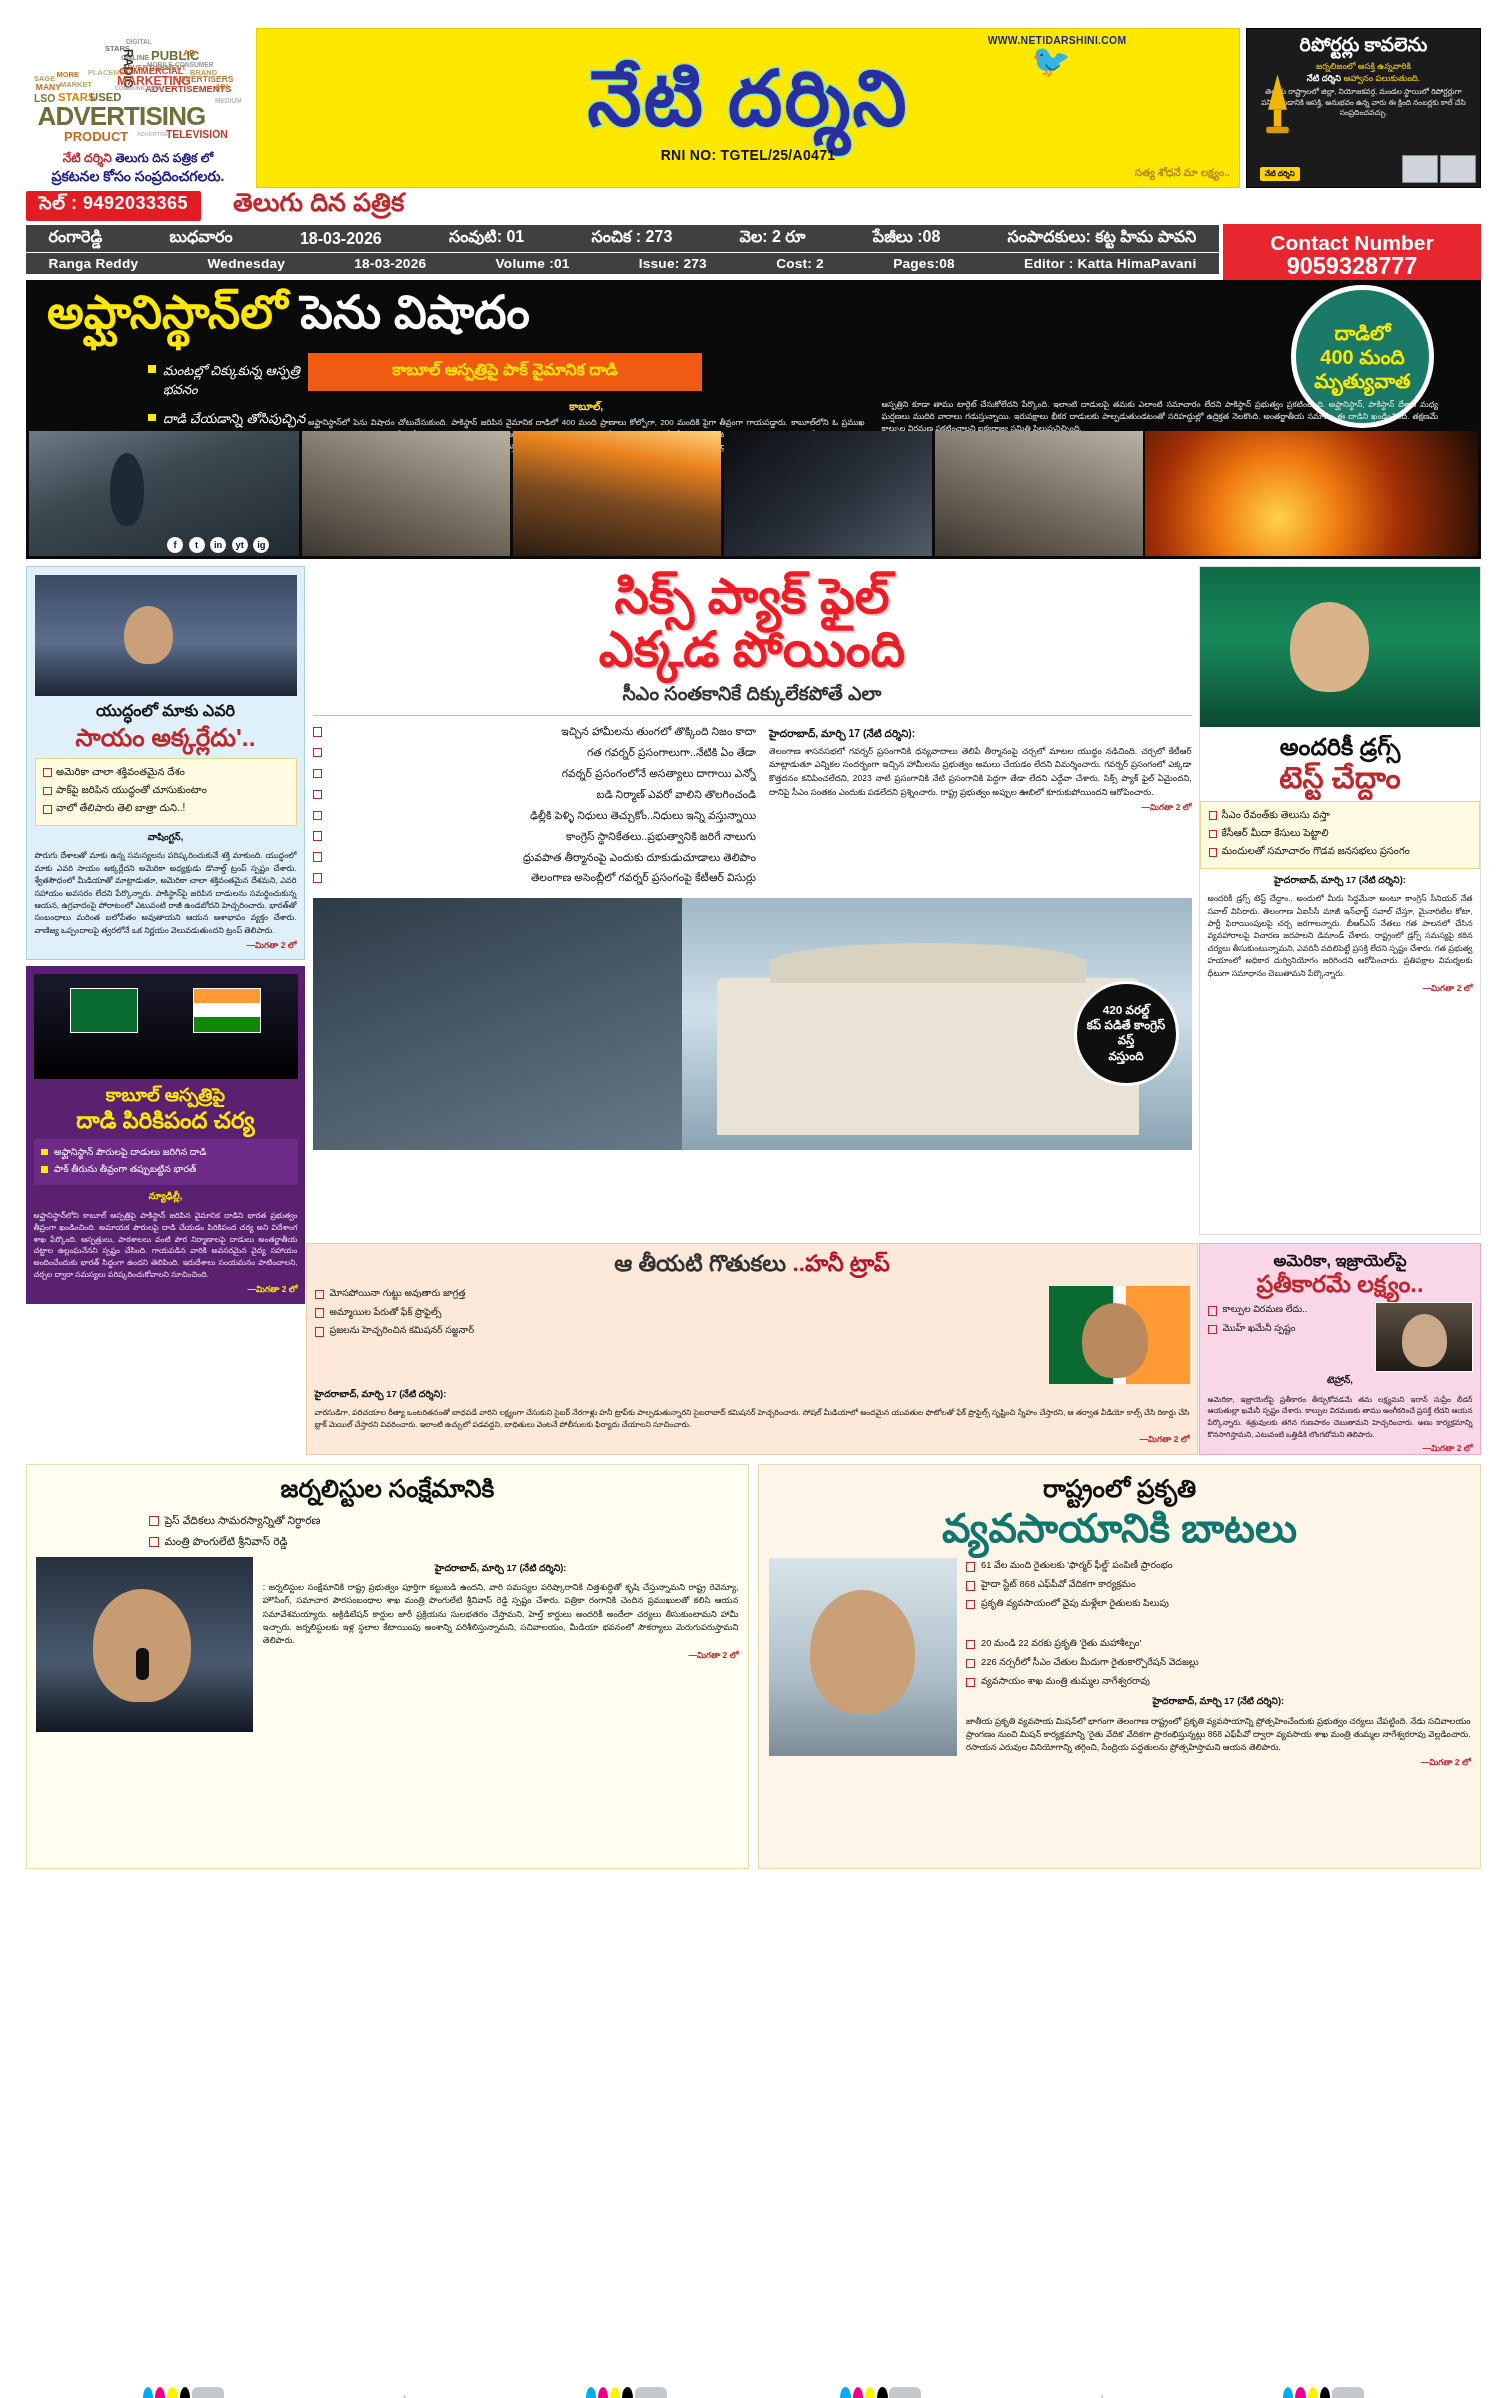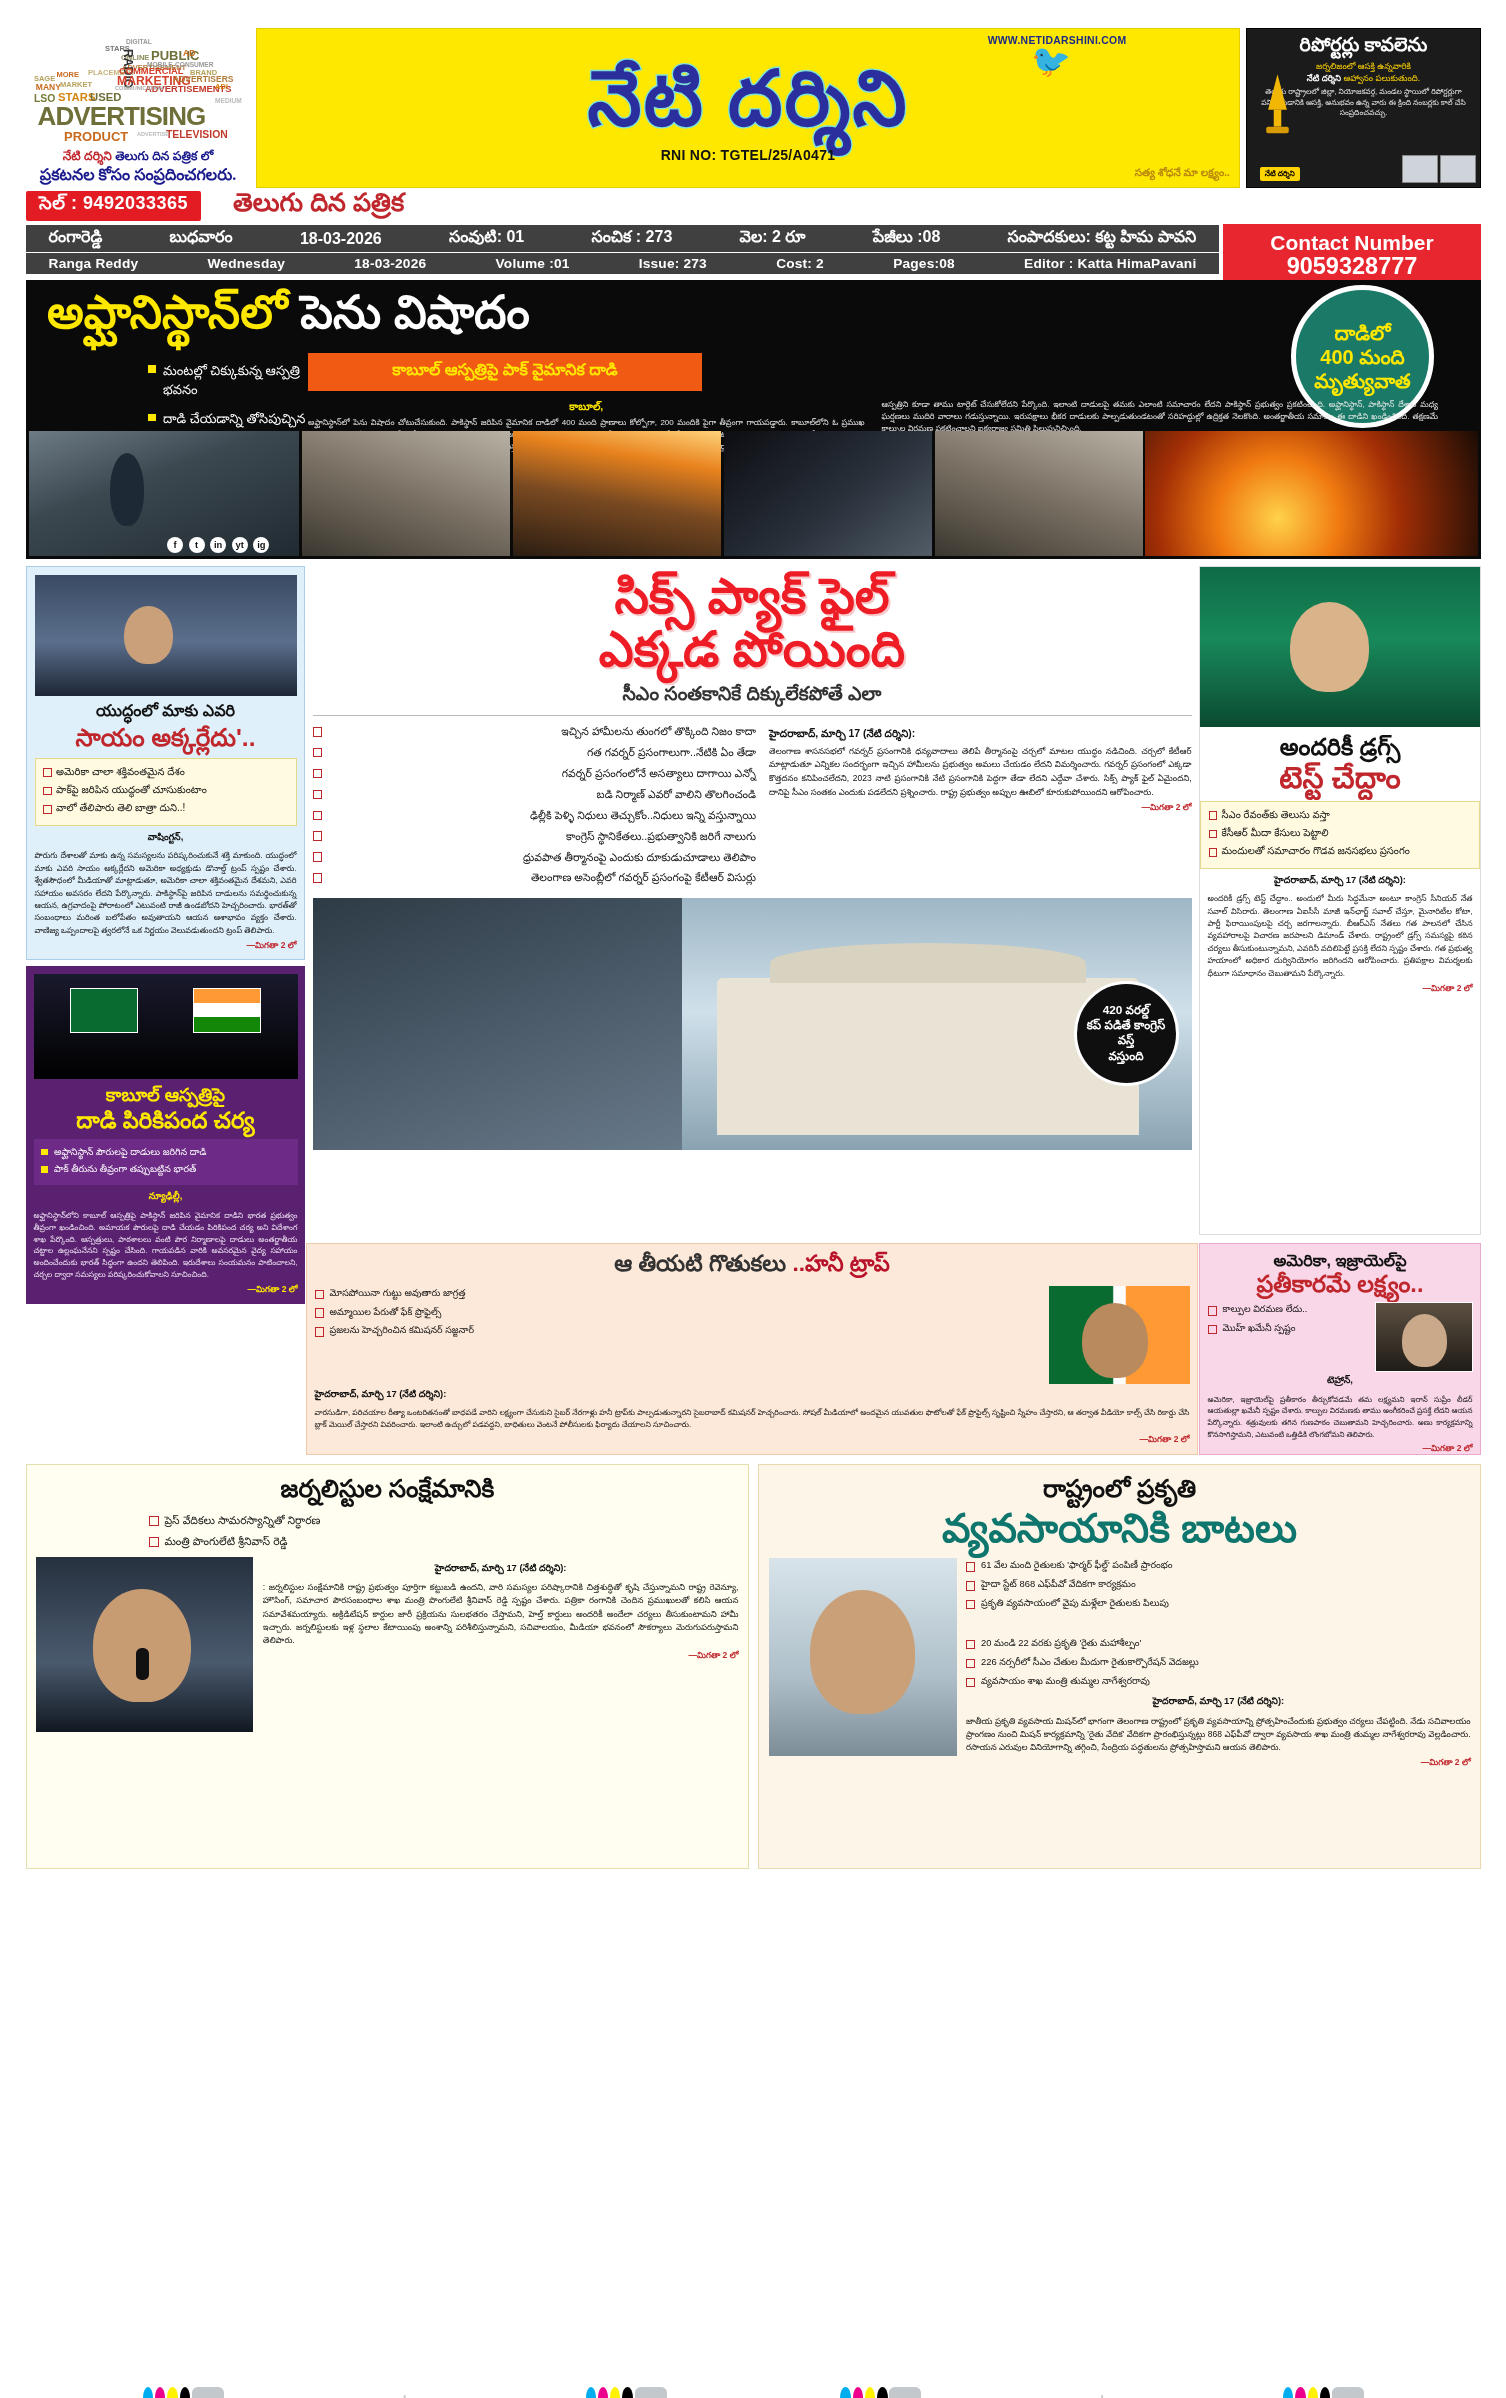--- a/index.html
+++ b/index.html
@@ -16,21 +16,21 @@
   .masthead { display: flex; height: 160px; margin-top: 28px; gap: 5.6px; }
   .ad-cloud {
     width: 224px; position: relative; background: #fff;
     display: flex; flex-direction: column; align-items: center; justify-content: flex-end;
     overflow: hidden;
   }
   .cloud-art { position: relative; width: 212px; height: 121px; }
   .cw { position: absolute; font-weight: bold; white-space: nowrap; line-height: 1; }
   .cloud-tag { font-size: 12.2px; color: #1a1a8c; font-weight: bold; margin-top: 1.9px; text-align:center;}
   .cloud-tag .red { color: #c0272d; }
-  .cloud-tag2 { font-size: 16px; color: #1a1a8c; font-weight: bold; text-align:center;font-family:Liberation Serif, serif; }
+  .cloud-tag2 { font-size: 14px; color: #1a1a8c; font-weight: bold; text-align:center; }
 
   .nameplate {
     flex: 1; background: #ffe800; position: relative;
     display: flex; flex-direction: column; align-items: center; justify-content: center;
     border: 0.9px solid #e3ce00;
   }
   .np-url { position: absolute; top: 5.6px; right: 113px; font-size: 10.4px; font-weight: bold; color: #1b2a8a; letter-spacing: 0.3px;}
   .np-title {
     font-size: 77px; font-weight: bold; color: #2b2f9e; line-height: .95;
     -webkit-text-stroke: 2.8px #7fe3d8; paint-order: stroke fill;
@@ -94,21 +94,21 @@
     position: absolute; right: 47px; top: 5.6px; width: 143px; height: 143px; border-radius: 50%;
     background: #1a7a67; border: 5.6px solid #fff; color: #ffe800; font-size: 20px; font-weight: bold;
     display:flex; flex-direction:column; align-items:center; justify-content:center; line-height:1.2; text-align:center;
   }
   .afg-sub {
     position:absolute; left: 282px; top: 73px; width: 394px; height: 38px;
     background: #f15a12; color:#ffe800; font-size: 16px; font-weight:bold;
     display:flex; align-items:center; justify-content:center;
   }
   .afg-bullets { position:absolute; left: 122px; top: 81px; width: 169px; color:#fff; font-size: 13px; line-height:1.5; }
-  .afg-bullets li { list-style:none; margin-bottom: 9.4px; position:relative; padding-left: 15px; }
+  .afg-bullets li { list-style:none; margin-bottom: 9.4px; position:relative; padding-left: 15px; font-style: italic; }
   .afg-bullets li:before { content:""; position:absolute; left:0; top:4.7px; width:7.5px; height:7.5px; background:#ffe800;}
   .afg-cols { position:absolute; left: 282px; top: 119px; right: 43px; display:flex; gap: 17px; }
   .afg-col { flex:1; color:#e9e9e9; font-size: 8px; line-height:1.5; text-align: justify;}
   .afg-col .kabul { display:block; text-align:center; color:#ffe800; font-weight:bold; font-size:10.4px; margin-bottom:2.8px;}
   .afg-col .more { display:block; text-align:right; color:#ffe800; font-size:8.5px; margin-top:2.8px;}
   .afg-photos { position:absolute; bottom:0; left:0; right:0; height:128px; display:flex; gap:2.8px; padding:0 2.8px 2.8px 2.8px;}
   .ph { flex:1; position:relative; overflow:hidden; }
   .afg-social { position:absolute; left: 141px; bottom: 5.6px; display:flex; gap:5.6px; z-index:5;}
   .soc { width:16px; height:16px; border-radius:50%; background:#fff; color:#111; font-size:9.4px; display:flex; align-items:center; justify-content:center; font-weight:bold;}
 

